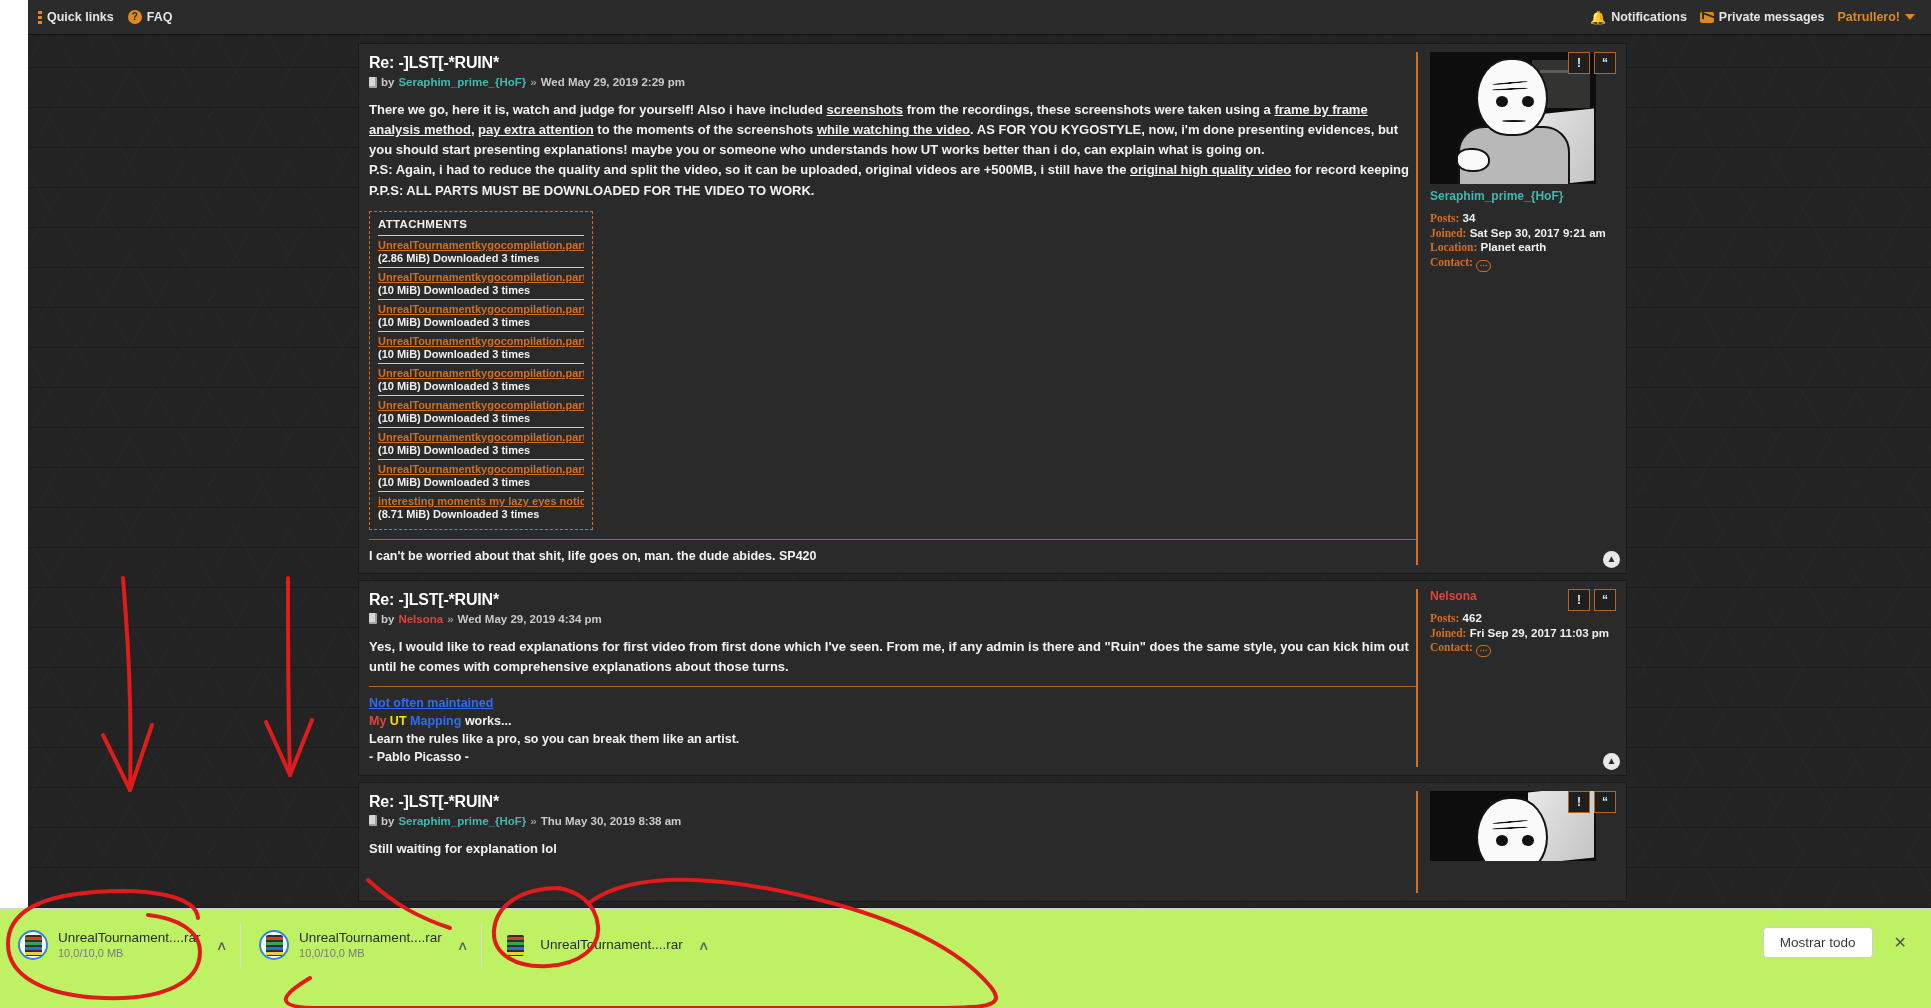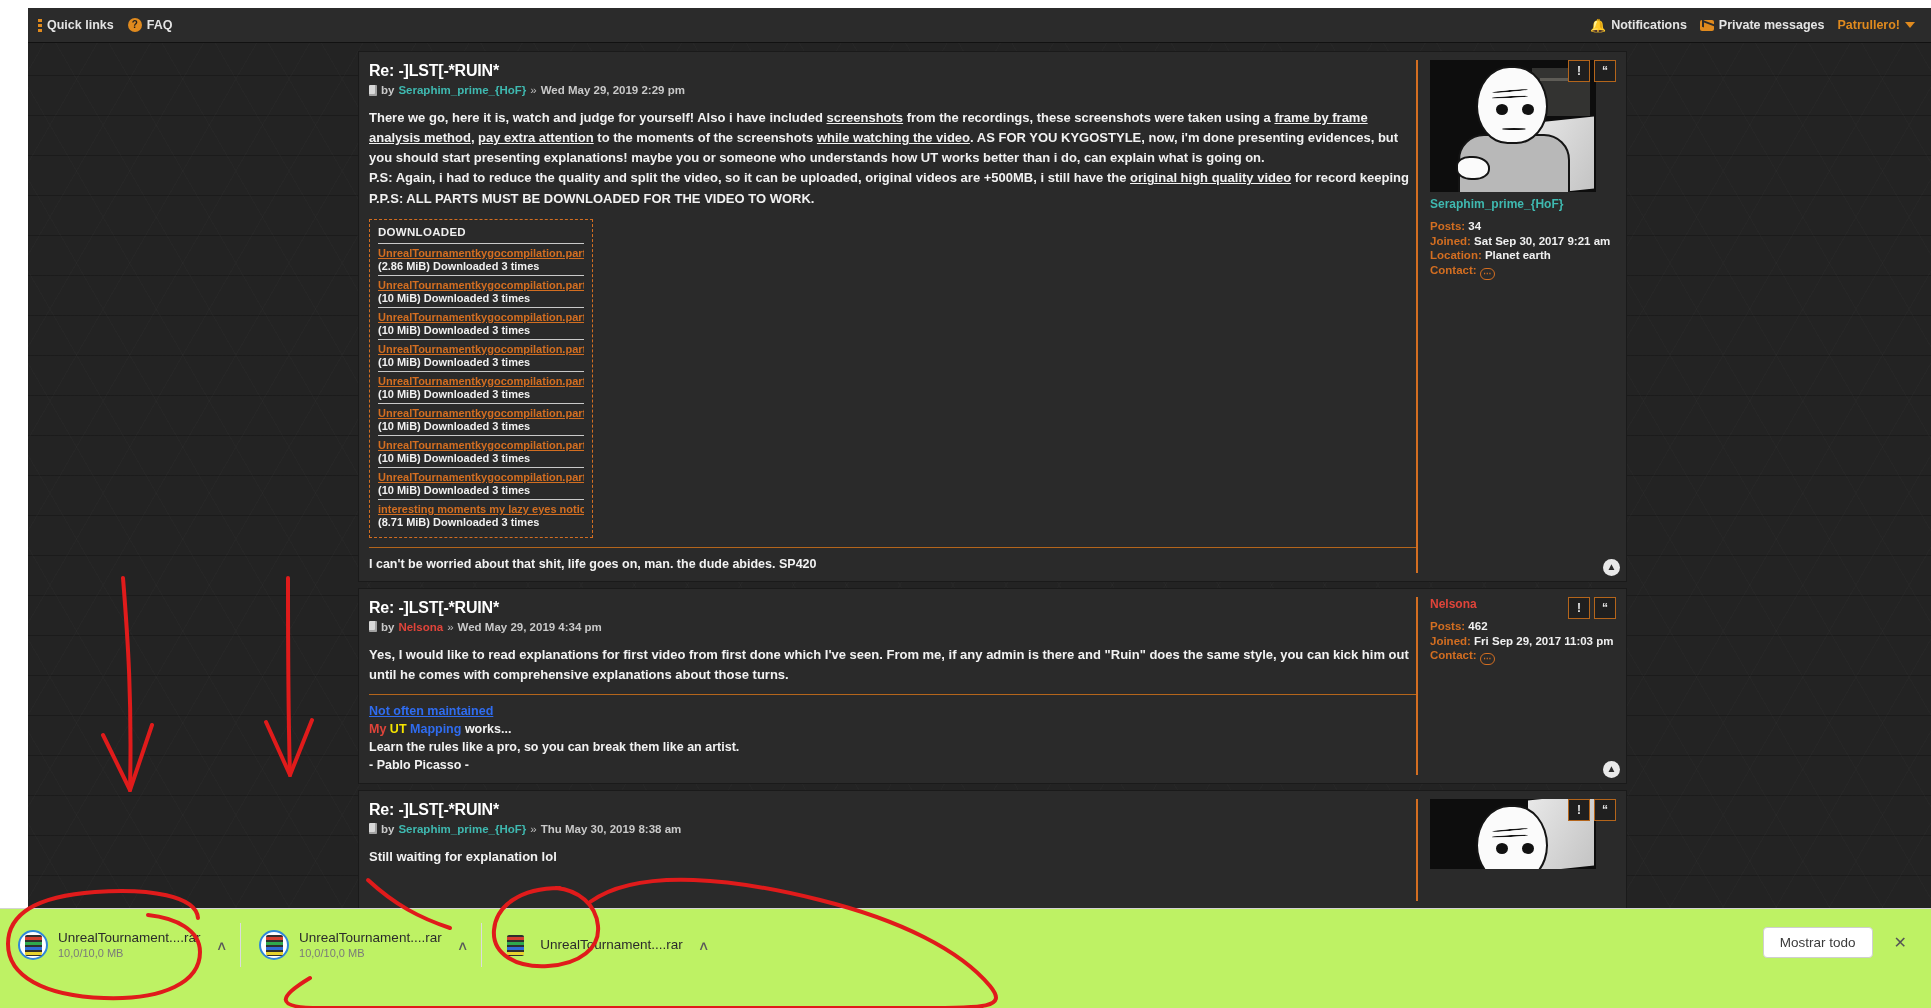--- a/index.html
+++ b/index.html
@@ -24,21 +24,21 @@
   #left-gutter {
     position: absolute; left: 0; top: 0;
     width: 28px; height: 908px;
     background: #ffffff;
     z-index: 6;
   }
 
   
   #forum {
     position: absolute;
-    left: 28px; top: 8px;
+    left: 28px; top: 0;
     width: 1903px; height: 908px;
     background: #1b1b1b;
     overflow: hidden;
   }
 
   
   #forum-bg {
     position: absolute; inset: 0;
     background-color: #232323;
     background-image:
@@ -306,21 +306,21 @@
   }
   .prof-name.a { color: #3fb9b0; }
   .prof-name.b { color: #e0443a; }
   .prof-row {
     font-size: 11.5px;
     color: #f0f0f0;
     font-weight: bold;
     line-height: 1.28;
     white-space: nowrap;
   }
-  .prof-label { color: #d36e21; }
+  .prof-label { color: #d36e21; font-family: Liberation Serif, serif; }
   .ic-chat {
     display: inline-flex; align-items: center; justify-content: center;
     width: 15px; height: 12px;
     border: 1.6px solid #d36e21;
     border-radius: 6px;
     color: #d36e21; font-size: 8px; line-height: 1;
     position: relative; top: 2px;
   }
 
   
@@ -457,21 +457,21 @@
             <span>Wed May 29, 2019 2:29 pm</span>
           </div>
 
           <div class="post-text">
             <span>There we go, here it is, watch and judge for yourself! Also i have included <span class="u">screenshots</span> from the recordings, these screenshots were taken using a <span class="u">frame by frame analysis method</span>, <span class="u">pay extra attention</span> to the moments of the screenshots <span class="u">while watching the video</span>. AS FOR YOU KYGOSTYLE, now, i'm done presenting evidences, but you should start presenting explanations! maybe you or someone who understands how UT works better than i do, can explain what is going on.</span><br>
             <span>P.S: Again, i had to reduce the quality and split the video, so it can be uploaded, original videos are +500MB, i still have the <span class="u">original high quality video</span> for record keeping</span><br>
             <span>P.P.S: ALL PARTS MUST BE DOWNLOADED FOR THE VIDEO TO WORK.</span>
           </div>
 
           <div class="attach-box">
-            <div class="attach-title">DOWNLOADED</div>
+            <div class="attach-title">ATTACHMENTS</div>
 
             <div class="attach-item">
               <span class="attach-name">UnrealTournamentkygocompilation.part8.rar</span>
               <span class="attach-info">(2.86 MiB) Downloaded 3 times</span>
             </div>
             <div class="attach-item">
               <span class="attach-name">UnrealTournamentkygocompilation.part7.rar</span>
               <span class="attach-info">(10 MiB) Downloaded 3 times</span>
             </div>
             <div class="attach-item">

